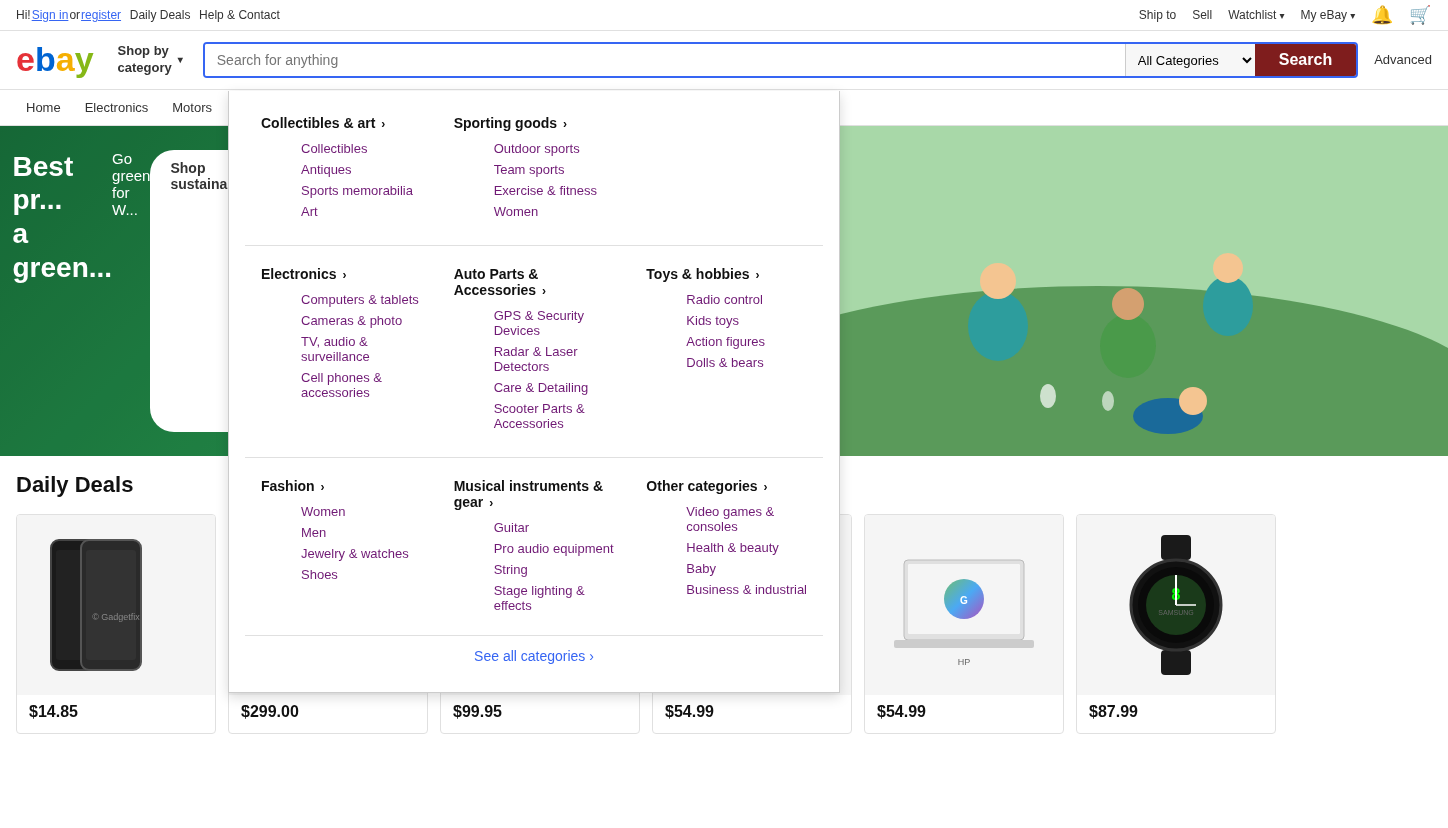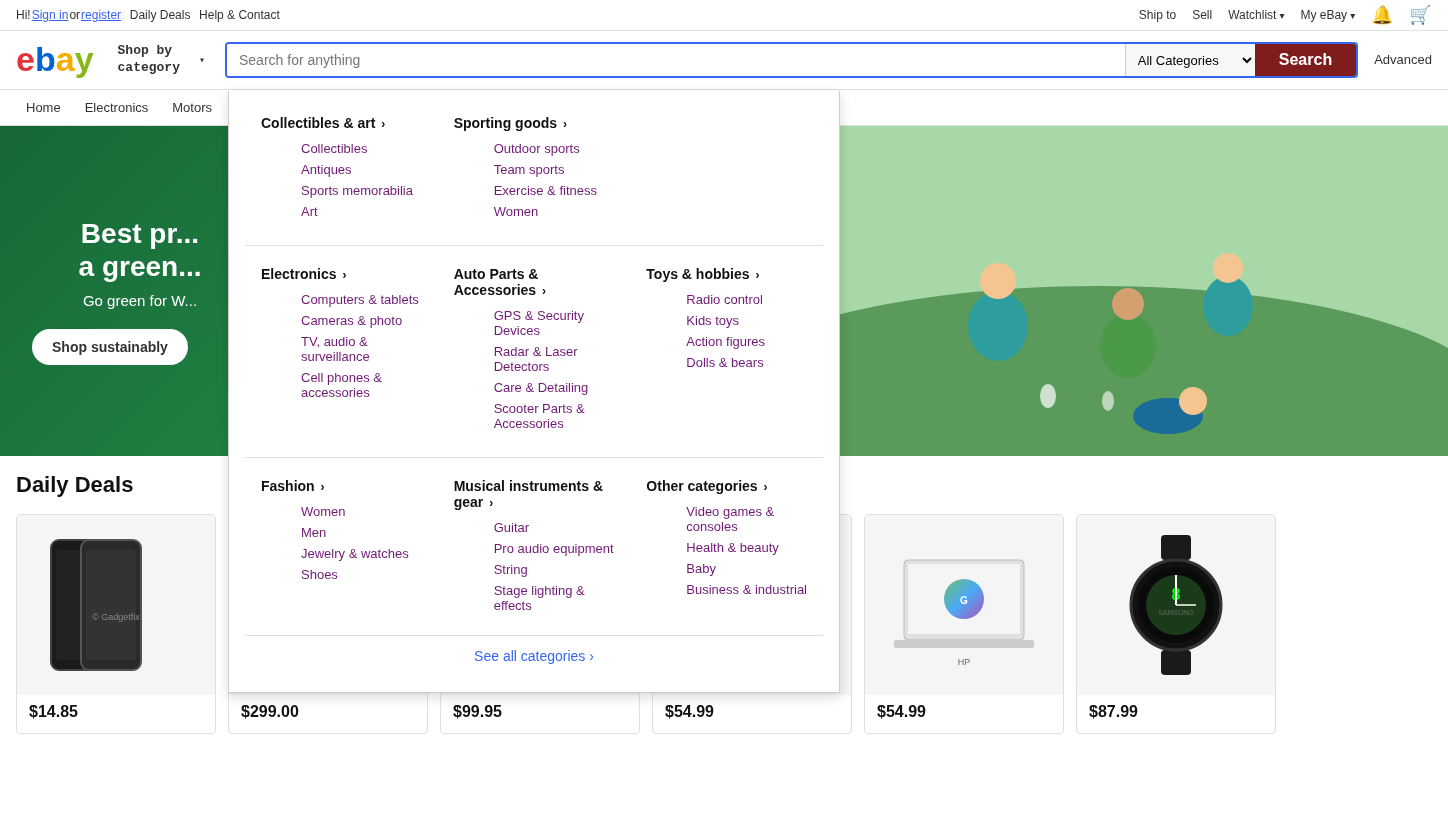--- a/index.html
+++ b/index.html
@@ -37,29 +37,28 @@
       margin-right: 4px;
     }
     .logo span:nth-child(1) { color: #e53238; }
     .logo span:nth-child(2) { color: #0064d2; }
     .logo span:nth-child(3) { color: #f5af02; }
     .logo span:nth-child(4) { color: #86b817; }
 
     .shop-by-btn {
       display: flex;
       align-items: center;
-      gap: 17px;
+      gap: 4px;
       font-size: 13px;
       font-weight: 600;
       color: #333;
       cursor: pointer;
       white-space: nowrap;
       padding: 4px 8px;
       border-radius: 4px;
-      font-family: Liberation Mono, monospace;
     }
 
     .search-container {
       display: flex;
       flex: 1;
       border: 2px solid #3665f3;
       border-radius: 4px;
       height: 36px;
       overflow: hidden;
     }
@@ -131,26 +130,25 @@
       display: flex;
       align-items: center;
     }
     .hero-text {
       position: absolute;
       left: 0;
       top: 0;
       bottom: 0;
       width: 280px;
       display: flex;
-      flex-direction: column;
+      flex-direction: row;
       justify-content: center;
       padding: 24px 32px;
       background: rgba(0,0,0,0.15);
       color: white;
-      text-align: center;
     }
     .hero-title {
       font-size: 28px;
       font-weight: bold;
       line-height: 1.2;
       margin-bottom: 8px;
     }
     .hero-subtitle {
       font-size: 15px;
       margin-bottom: 20px;

